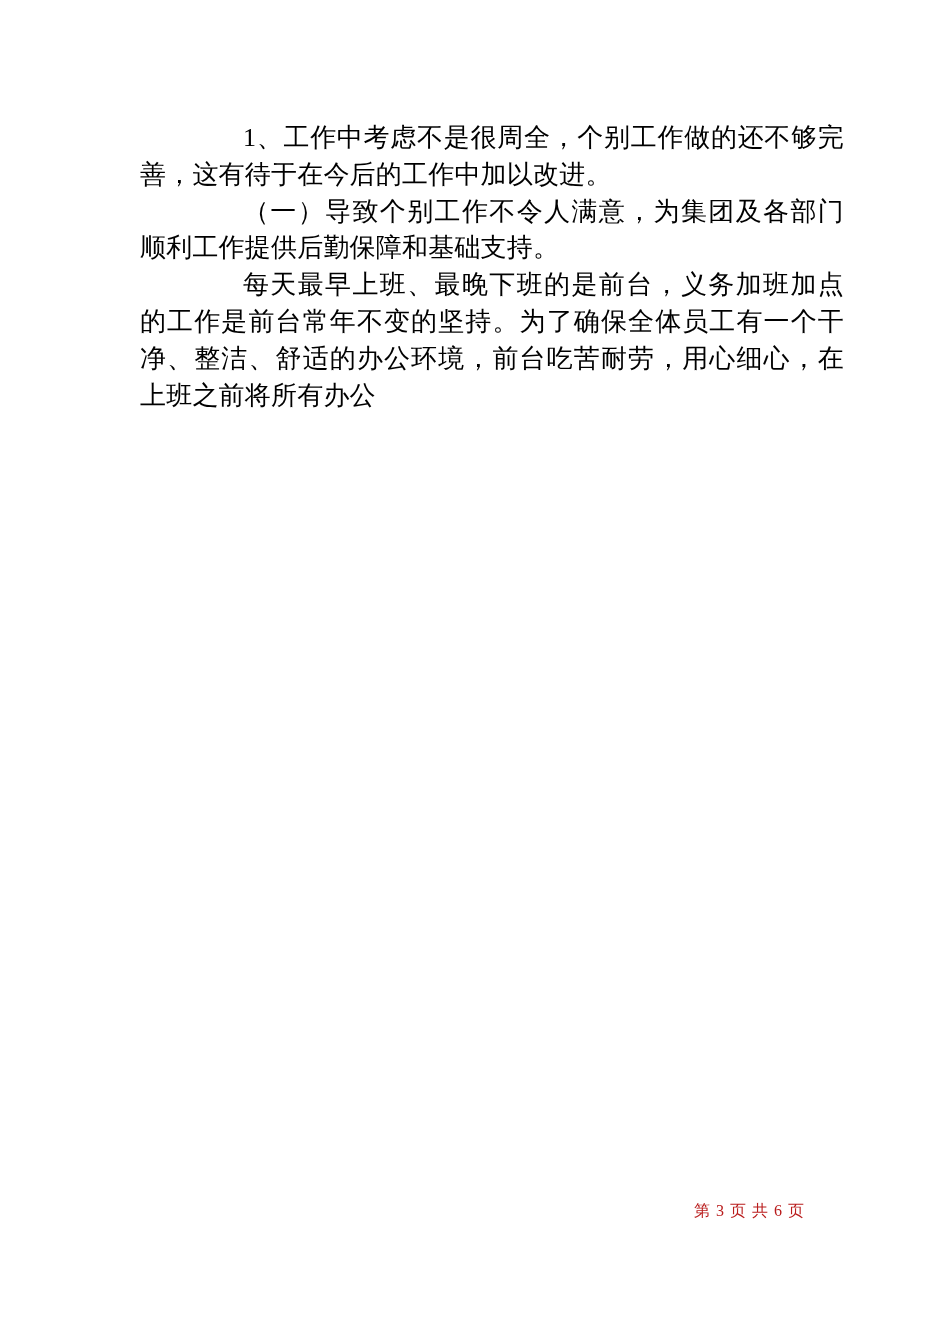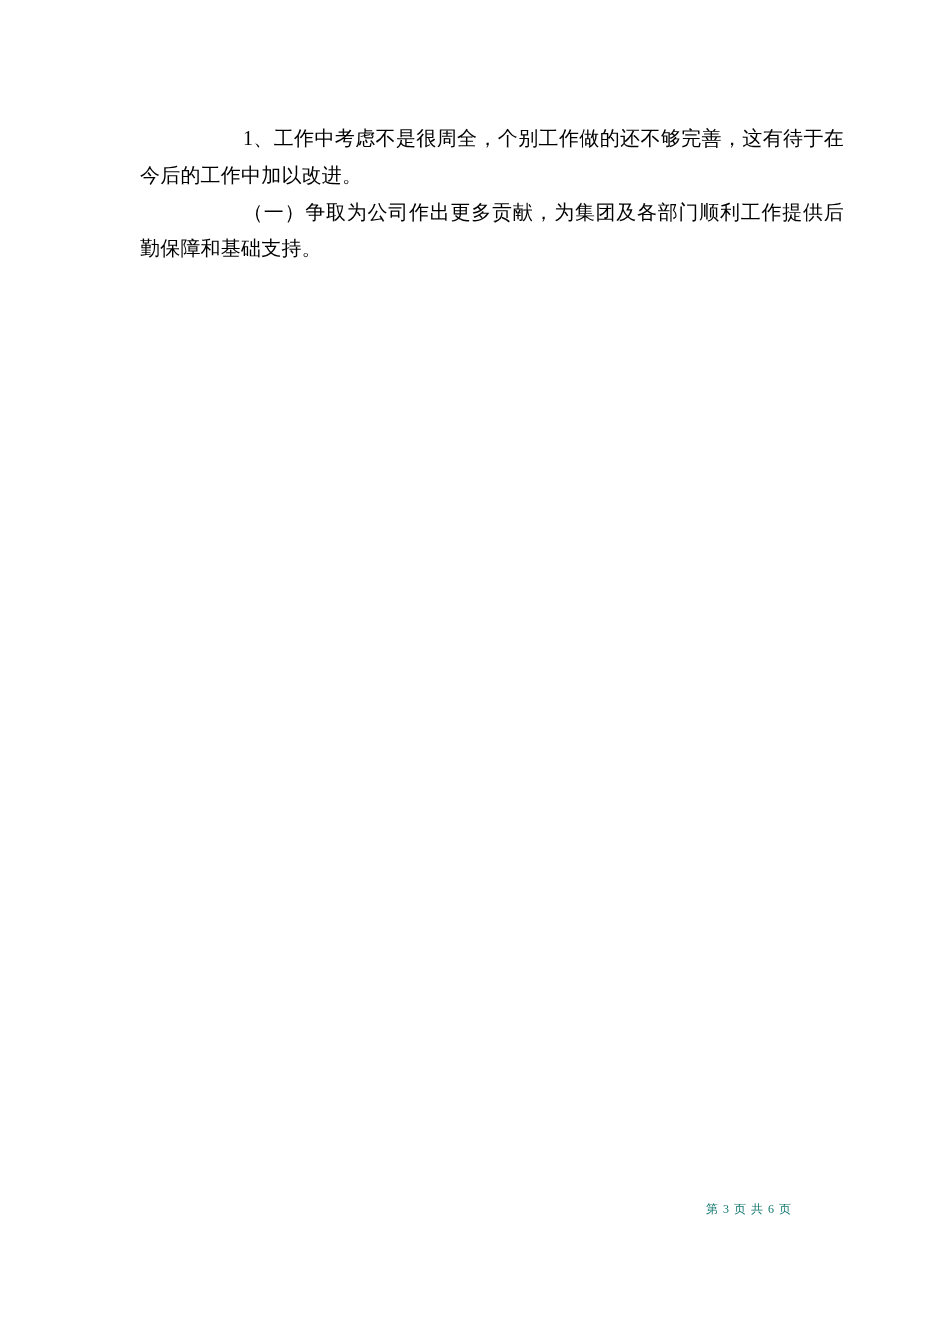--- a/index.html
+++ b/index.html
@@ -17,44 +17,45 @@
     width: 950px;
     height: 1344px;
     background: #ffffff;
   }
   .doc-body {
     position: absolute;
     left: 140px;
     top: 120px;
     width: 704px;
     font-family: "Liberation Serif", "DejaVu Serif", serif;
-    font-size: 20px;
+    font-size: 26px;
     line-height: 36.8px;
     letter-spacing: 0.2px;
     color: #000000;
     text-align: justify;
   }
   .doc-body p {
     margin: 0;
     padding: 0;
     text-indent: 103px;
   }
   .page-footer {
     position: absolute;
     top: 1201px;
-    right: 158px;
+    right: 145px;
     font-family: "Liberation Serif", "DejaVu Serif", serif;
-    font-size: 12px;
+    font-size: 16px;
     letter-spacing: 1px;
-    color: #0f766e;
+    color: #b91c1c;
     white-space: nowrap;
   }
 </style>
 </head>
 <body>
 
 <div class="page">
   <div class="doc-body">
       <p>1、工作中考虑不是很周全，个别工作做的还不够完善，这有待于在今后的工作中加以改进。</p>
-      <p>（一）争取为公司作出更多贡献，为集团及各部门顺利工作提供后勤保障和基础支持。</p>
+      <p>（一）导致个别工作不令人满意，为集团及各部门顺利工作提供后勤保障和基础支持。</p>
+      <p>每天最早上班、最晚下班的是前台，义务加班加点的工作是前台常年不变的坚持。为了确保全体员工有一个干净、整洁、舒适的办公环境，前台吃苦耐劳，用心细心，在上班之前将所有办公</p>
     </div>
   <div class="page-footer">第 3 页 共 6 页</div>
 </div>
 
 </body></html>

